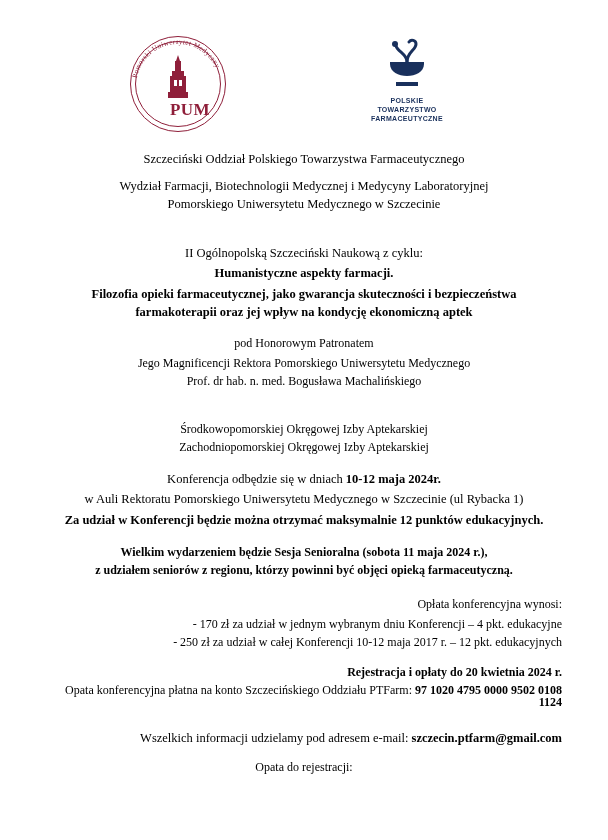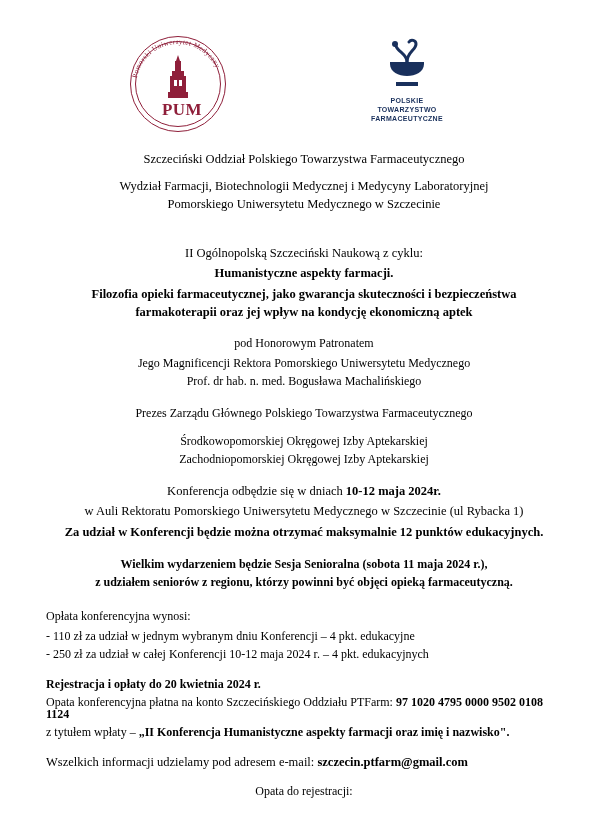--- a/index.html
+++ b/index.html
@@ -69,21 +69,21 @@
   }
   .pum-tower {
     position: absolute;
     left: 42px;
     top: 22px;
     width: 24px;
     height: 48px;
   }
   .pum-name {
     position: absolute;
-    left: 4px;
+    left: 12px;
     top: 68px;
     width: 108px;
     text-align: center;
     font-family: "Liberation Serif", serif;
     font-weight: bold;
     font-size: 17px;
     color: #8f1f3a;
     letter-spacing: 0.5px;
   }
   
@@ -114,21 +114,21 @@
     color: #19305c;
     letter-spacing: 0.3px;
   }
   
   .body-text {
     margin-top: 6px;
     font-size: 12.5px;
     line-height: 1.0;
   }
   .c { text-align: center; }
-  .l { text-align: left; }
+  .l { text-align: right; }
   .b { font-weight: bold; }
   .line { margin: 0; padding: 0; }
   .gap-6 { height: 6px; }
   .gap-8 { height: 8px; }
   .gap-10 { height: 10px; }
   .gap-14 { height: 14px; }
   .gap-16 { height: 16px; }
   .gap-18 { height: 18px; }
   .gap-20 { height: 20px; }
   .gap-22 { height: 22px; }
@@ -199,21 +199,20 @@
     <p class="line c b">farmakoterapii oraz jej wpływ na kondycję ekonomiczną aptek</p>
     <div class="gap-18"></div>
 
     <p class="line c small">pod Honorowym Patronatem</p>
     <div class="gap-8"></div>
     <p class="line c small">Jego Magnificencji Rektora Pomorskiego Uniwersytetu Medycznego</p>
     <div class="gap-6"></div>
     <p class="line c small">Prof. dr hab. n. med. Bogusława Machalińskiego</p>
     <div class="gap-10"></div>
     <div class="gap-10"></div>
-    <p class="line c small">Prezes Zarządu Głównego Polskiego Towarzystwa Farmaceutycznego</p>
     <div class="gap-6"></div>
     <div class="gap-10"></div>
     <p class="line c small">Środkowopomorskiej Okręgowej Izby Aptekarskiej</p>
     <div class="gap-6"></div>
     <p class="line c small">Zachodniopomorskiej Okręgowej Izby Aptekarskiej</p>
     <div class="gap-20"></div>
 
     <p class="line c">
       <span>Konferencja odbędzie się w dniach </span><span class="b">10-12 maja 2024r.</span>
     </p>
@@ -223,34 +222,31 @@
     <p class="line c b">Za udział w Konferencji będzie można otrzymać maksymalnie 12 punktów edukacyjnych.</p>
     <div class="gap-20"></div>
 
     <p class="line c b small">Wielkim wydarzeniem będzie Sesja Senioralna (sobota 11 maja 2024 r.),</p>
     <div class="gap-6"></div>
     <p class="line c b small">z udziałem seniorów z regionu, którzy powinni być objęci opieką farmaceutyczną.</p>
     <div class="gap-22"></div>
 
     <p class="line l small">Opłata konferencyjna wynosi:</p>
     <div class="gap-8"></div>
-    <p class="line l small">- 110 zł za udział w jednym wybranym dniu Konferencji – 4 pkt. edukacyjne</p>
-    <div class="gap-6"></div>
-    <p class="line l small">- 250 zł za udział w całej Konferencji 10-12 maja 2024 r. – 4 pkt. edukacyjnych</p>
+    <p class="line l small">- 170 zł za udział w jednym wybranym dniu Konferencji – 4 pkt. edukacyjne</p>
+    <div class="gap-6"></div>
+    <p class="line l small">- 250 zł za udział w całej Konferencji 10-12 maja 2017 r. – 12 pkt. edukacyjnych</p>
     <div class="gap-18"></div>
 
     <p class="line l b small">Rejestracja i opłaty do 20 kwietnia 2024 r.</p>
     <div class="gap-6"></div>
     <p class="line l small">
       <span>Opata konferencyjna płatna na konto Szczecińskiego Oddziału PTFarm: </span><span class="b">97 1020 4795 0000 9502 0108 1124</span>
     </p>
     <div class="gap-6"></div>
-    <p class="line l small">
-      <span>z tytułem wpłaty – </span><span class="b">„II Konferencja Humanistyczne aspekty farmacji oraz imię i nazwisko".</span>
-    </p>
     <div class="gap-18"></div>
 
     <p class="line l">
       <span>Wszelkich informacji udzielamy pod adresem e-mail: </span><span class="b">szczecin.ptfarm@gmail.com</span>
     </p>
     <div class="gap-16"></div>
 
     <p class="line c small">Opata do rejestracji:</p>
     <div class="gap-10"></div>
 

